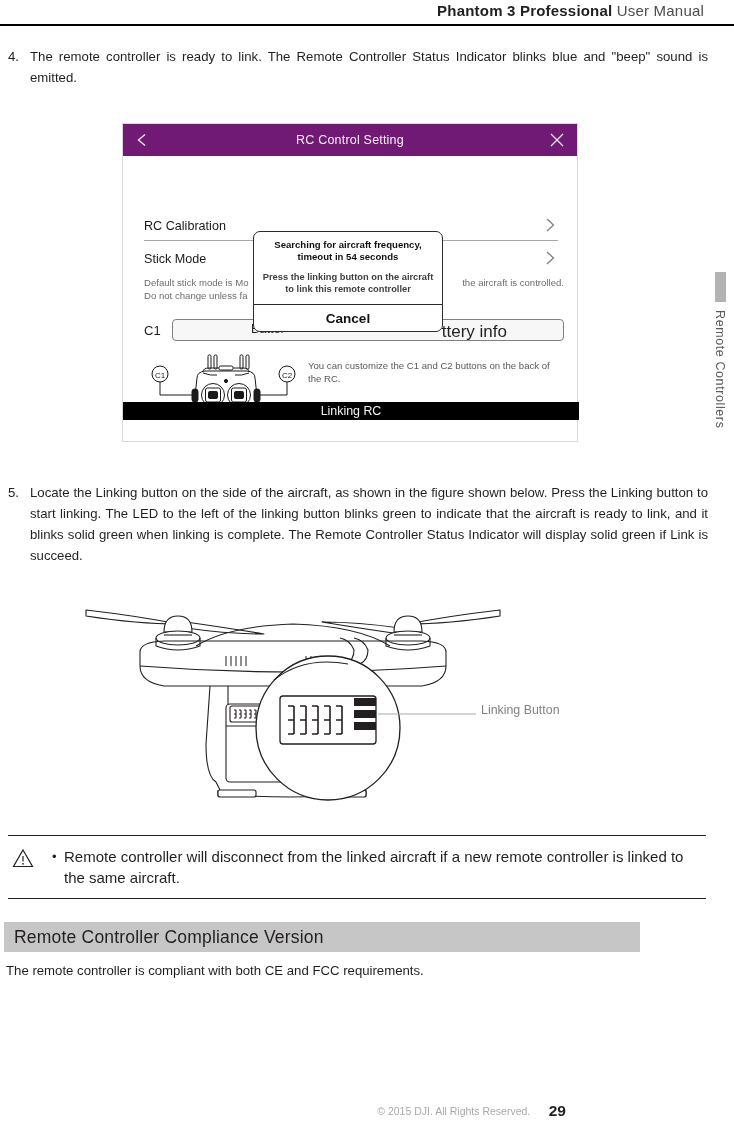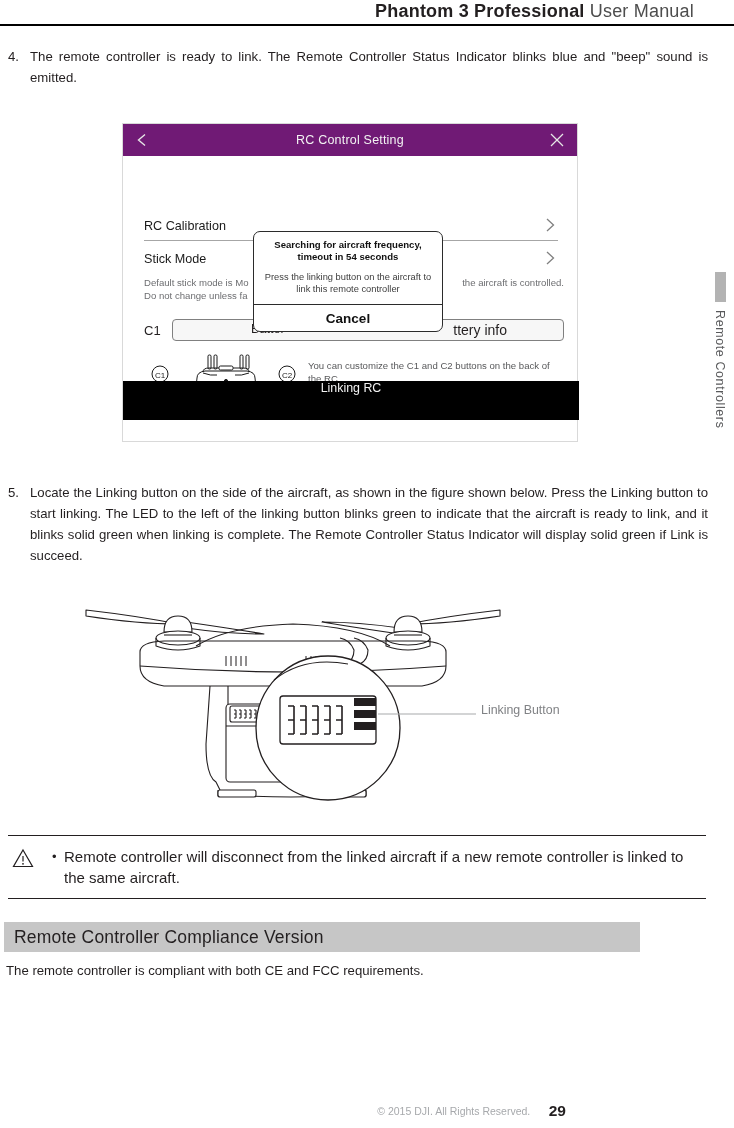--- a/index.html
+++ b/index.html
@@ -12,22 +12,22 @@
     position: relative;
     overflow: hidden;
   }
 
   
   .page-header {
     position: absolute; top: 0; left: 0; width: 734px; height: 26px;
     text-align: right;
   }
   .page-header .htext {
-    font-size: 18px; letter-spacing: .2px;
-    padding-right: 40px; line-height: 22px; display:block;
+    font-size: 15px; letter-spacing: .2px;
+    padding-right: 30px; line-height: 22px; display:block;
     color:#231f20;
   }
   .page-header .htext b { font-weight: 700; }
   .page-header .htext span.light { font-weight: 400; color:#4d4d4d; }
   .header-rule {
     position:absolute; top:24px; left:0; width:734px; height:2px; background:#000;
   }
 
   
   .side-tab {
@@ -92,48 +92,48 @@
   }
   .c1row .c1lab { font-size:13px; color:#231f20; width: 28px; }
   .c1row .c1box {
     flex: 1; height: 22px; border:1px solid #808080; border-radius: 4px;
     background:#f7f7f7; position:relative;
   }
   .c1row .c1box .t-left {
     position:absolute; left: 78px; top: 2px; font-size: 12.6px; color:#231f20;
   }
   .c1row .c1box .t-right {
-    position:absolute; right: 56px; top: 2px; font-size: 14px; color:#231f20;
+    position:absolute; right: 56px; top: 2px; font-size: 17px; color:#231f20;
   }
 
   .rc-illustration { position:absolute; left: 28px; top: 198px; width: 145px; height: 66px; }
   .rc-hint {
     position:absolute; left: 185px; top: 203px; width: 250px;
     font-size: 9.6px; line-height: 13px; color:#58595b;
   }
   .rc-footerbar {
-    position:absolute; left:0; bottom:0; width:456px; height:39px;
+    position:absolute; left:0; bottom:0; width:456px; height:18px;
     background:#000; color:#f2f2f2; font-size:12.4px;
-    display:flex; justify-content:center;
+    display:flex; align-items:center; justify-content:center;
   }
 
   
   .search-modal {
     position:absolute; left: 253px; top: 231px; width: 190px;
     background:#fff; border:1px solid #2b2b2b; border-radius:7px;
     overflow:hidden; text-align:center;
   }
   .search-modal .sm-main {
     padding: 7px 8px 9px 8px;
   }
   .search-modal .sm-title {
     font-size: 9.6px; font-weight: 700; line-height:12px; color:#111;
   }
   .search-modal .sm-sub {
-    font-size: 9.3px; line-height:12px; color:#3d3d3d; margin-top: 8px;
+    font-size: 9.3px; line-height:12px; color:#3d3d3d; margin-top: 8px; font-weight: bold;
   }
   .search-modal .sm-divider { height:1px; background:#2b2b2b; }
   .search-modal .sm-cancel {
     height: 26px; display:flex; align-items:center; justify-content:center;
     font-size: 13.5px; font-weight:700; color:#111;
   }
 
   
   .drone-figure { position:absolute; left: 78px; top: 594px; width: 430px; height: 212px; }
   .link-callout-label {

